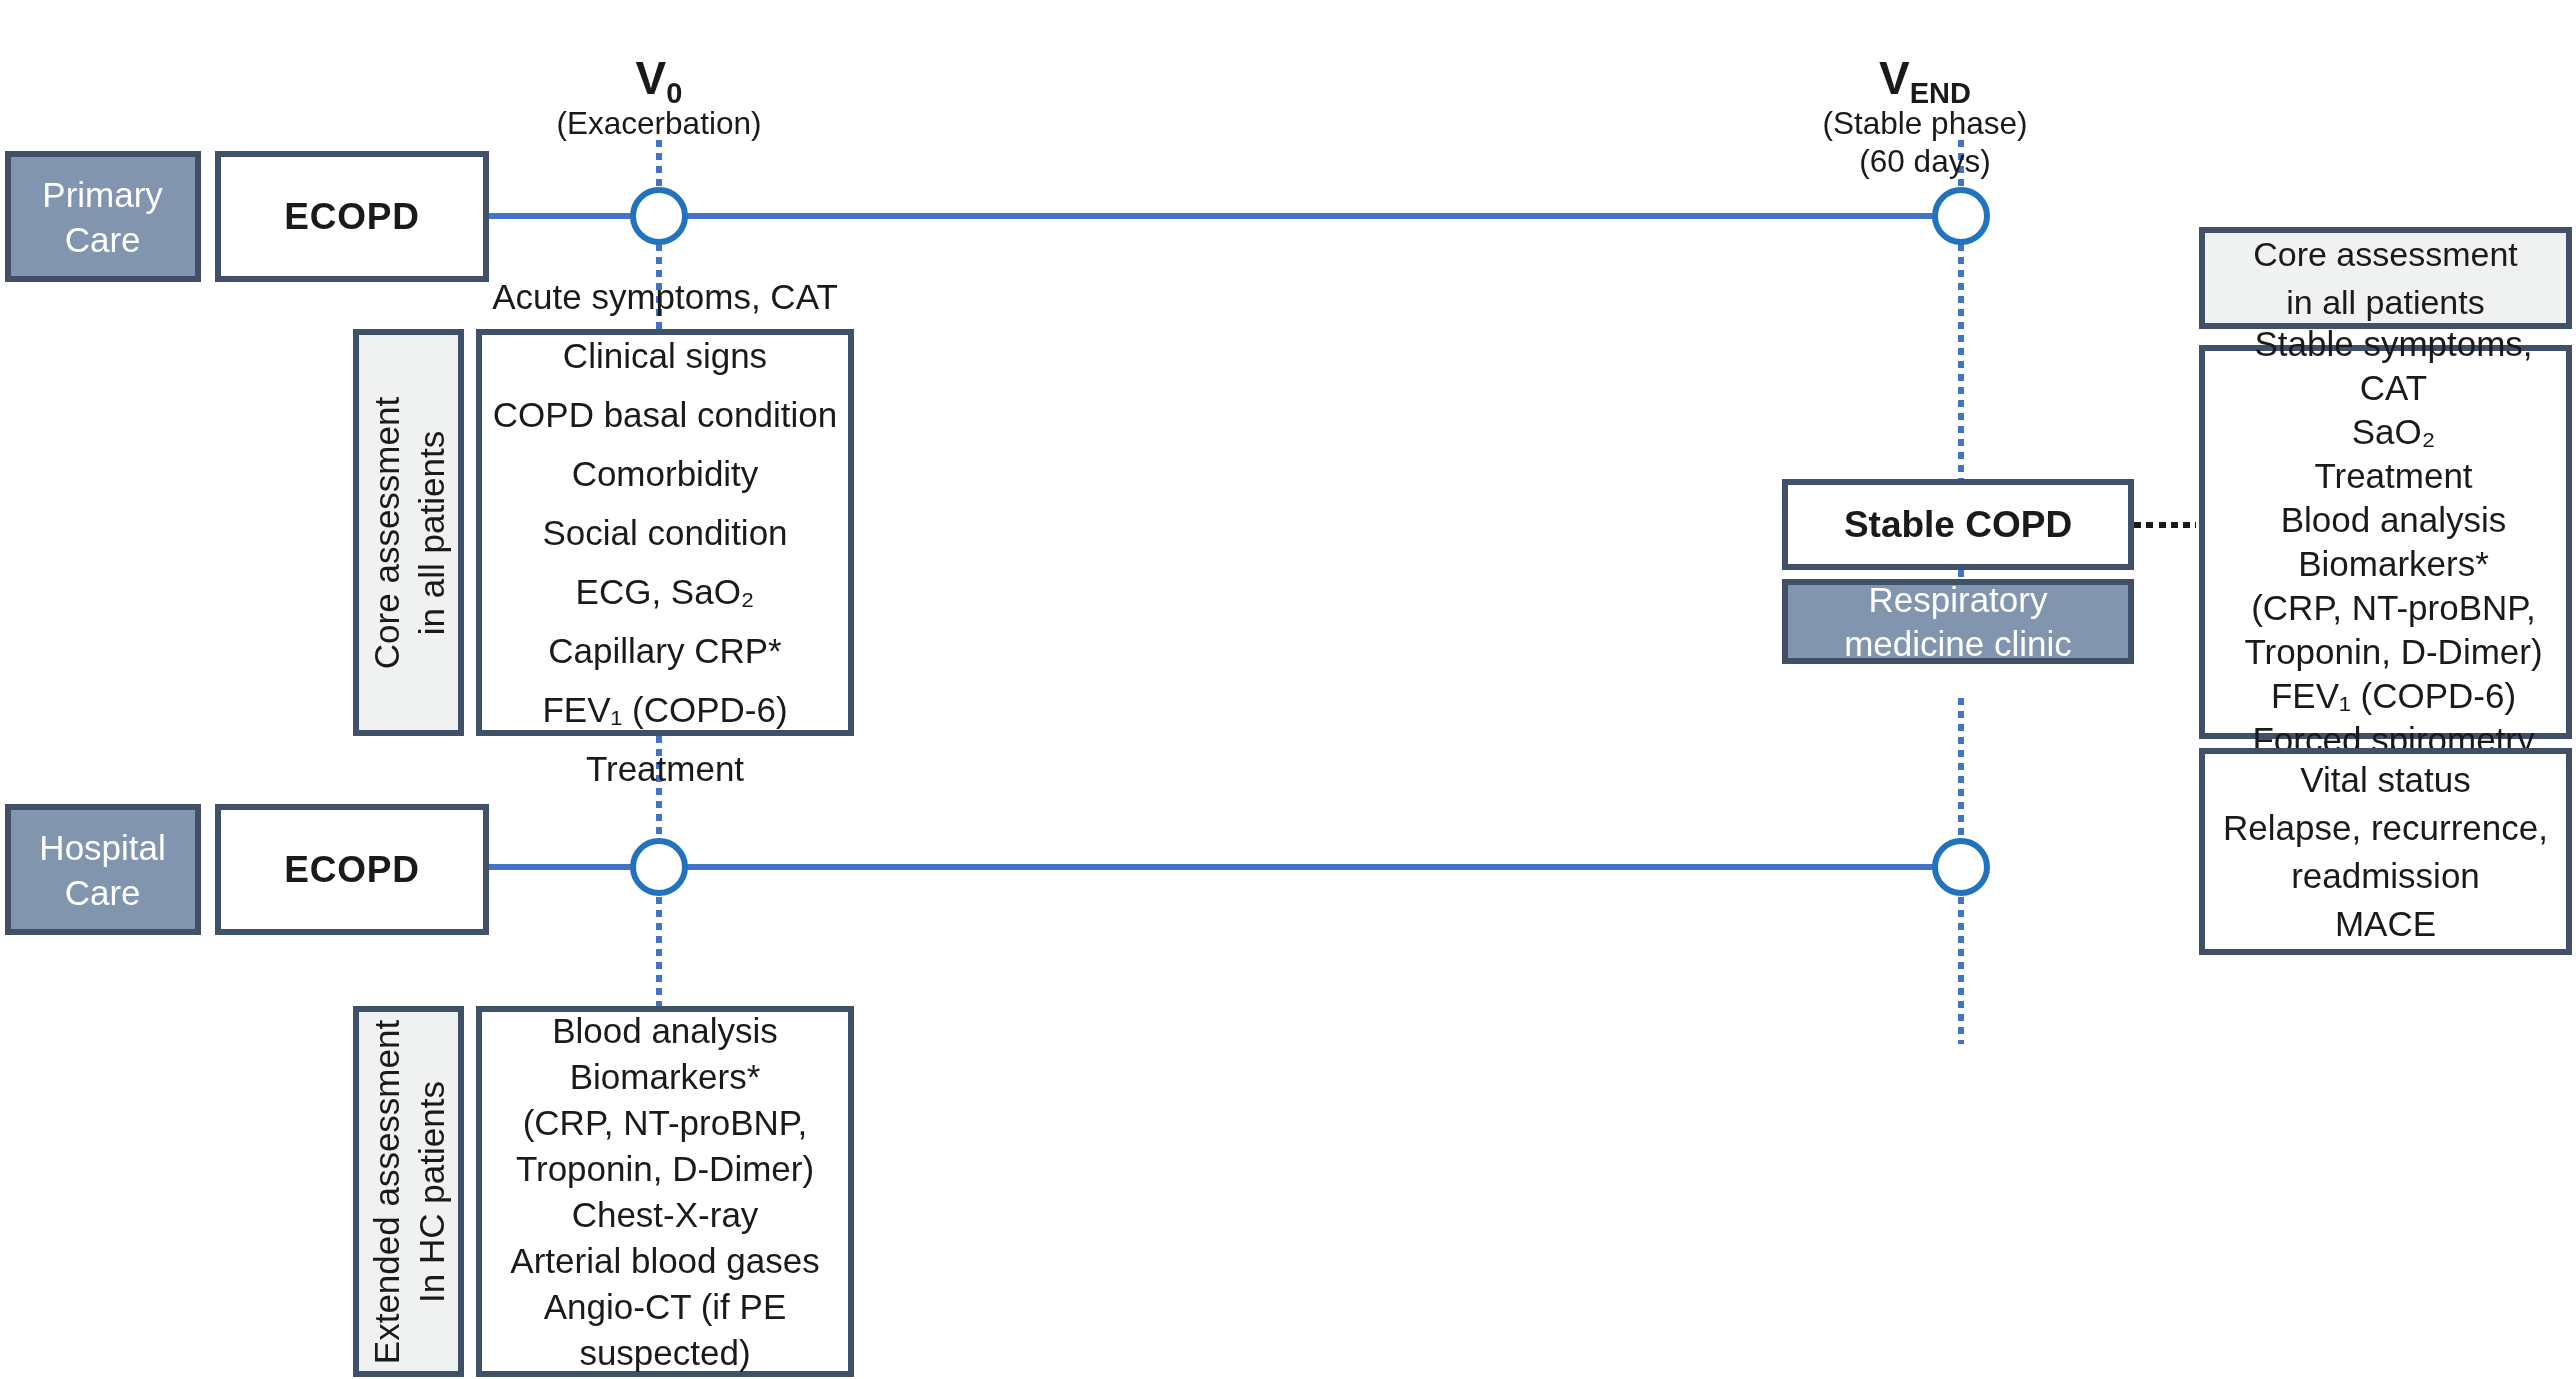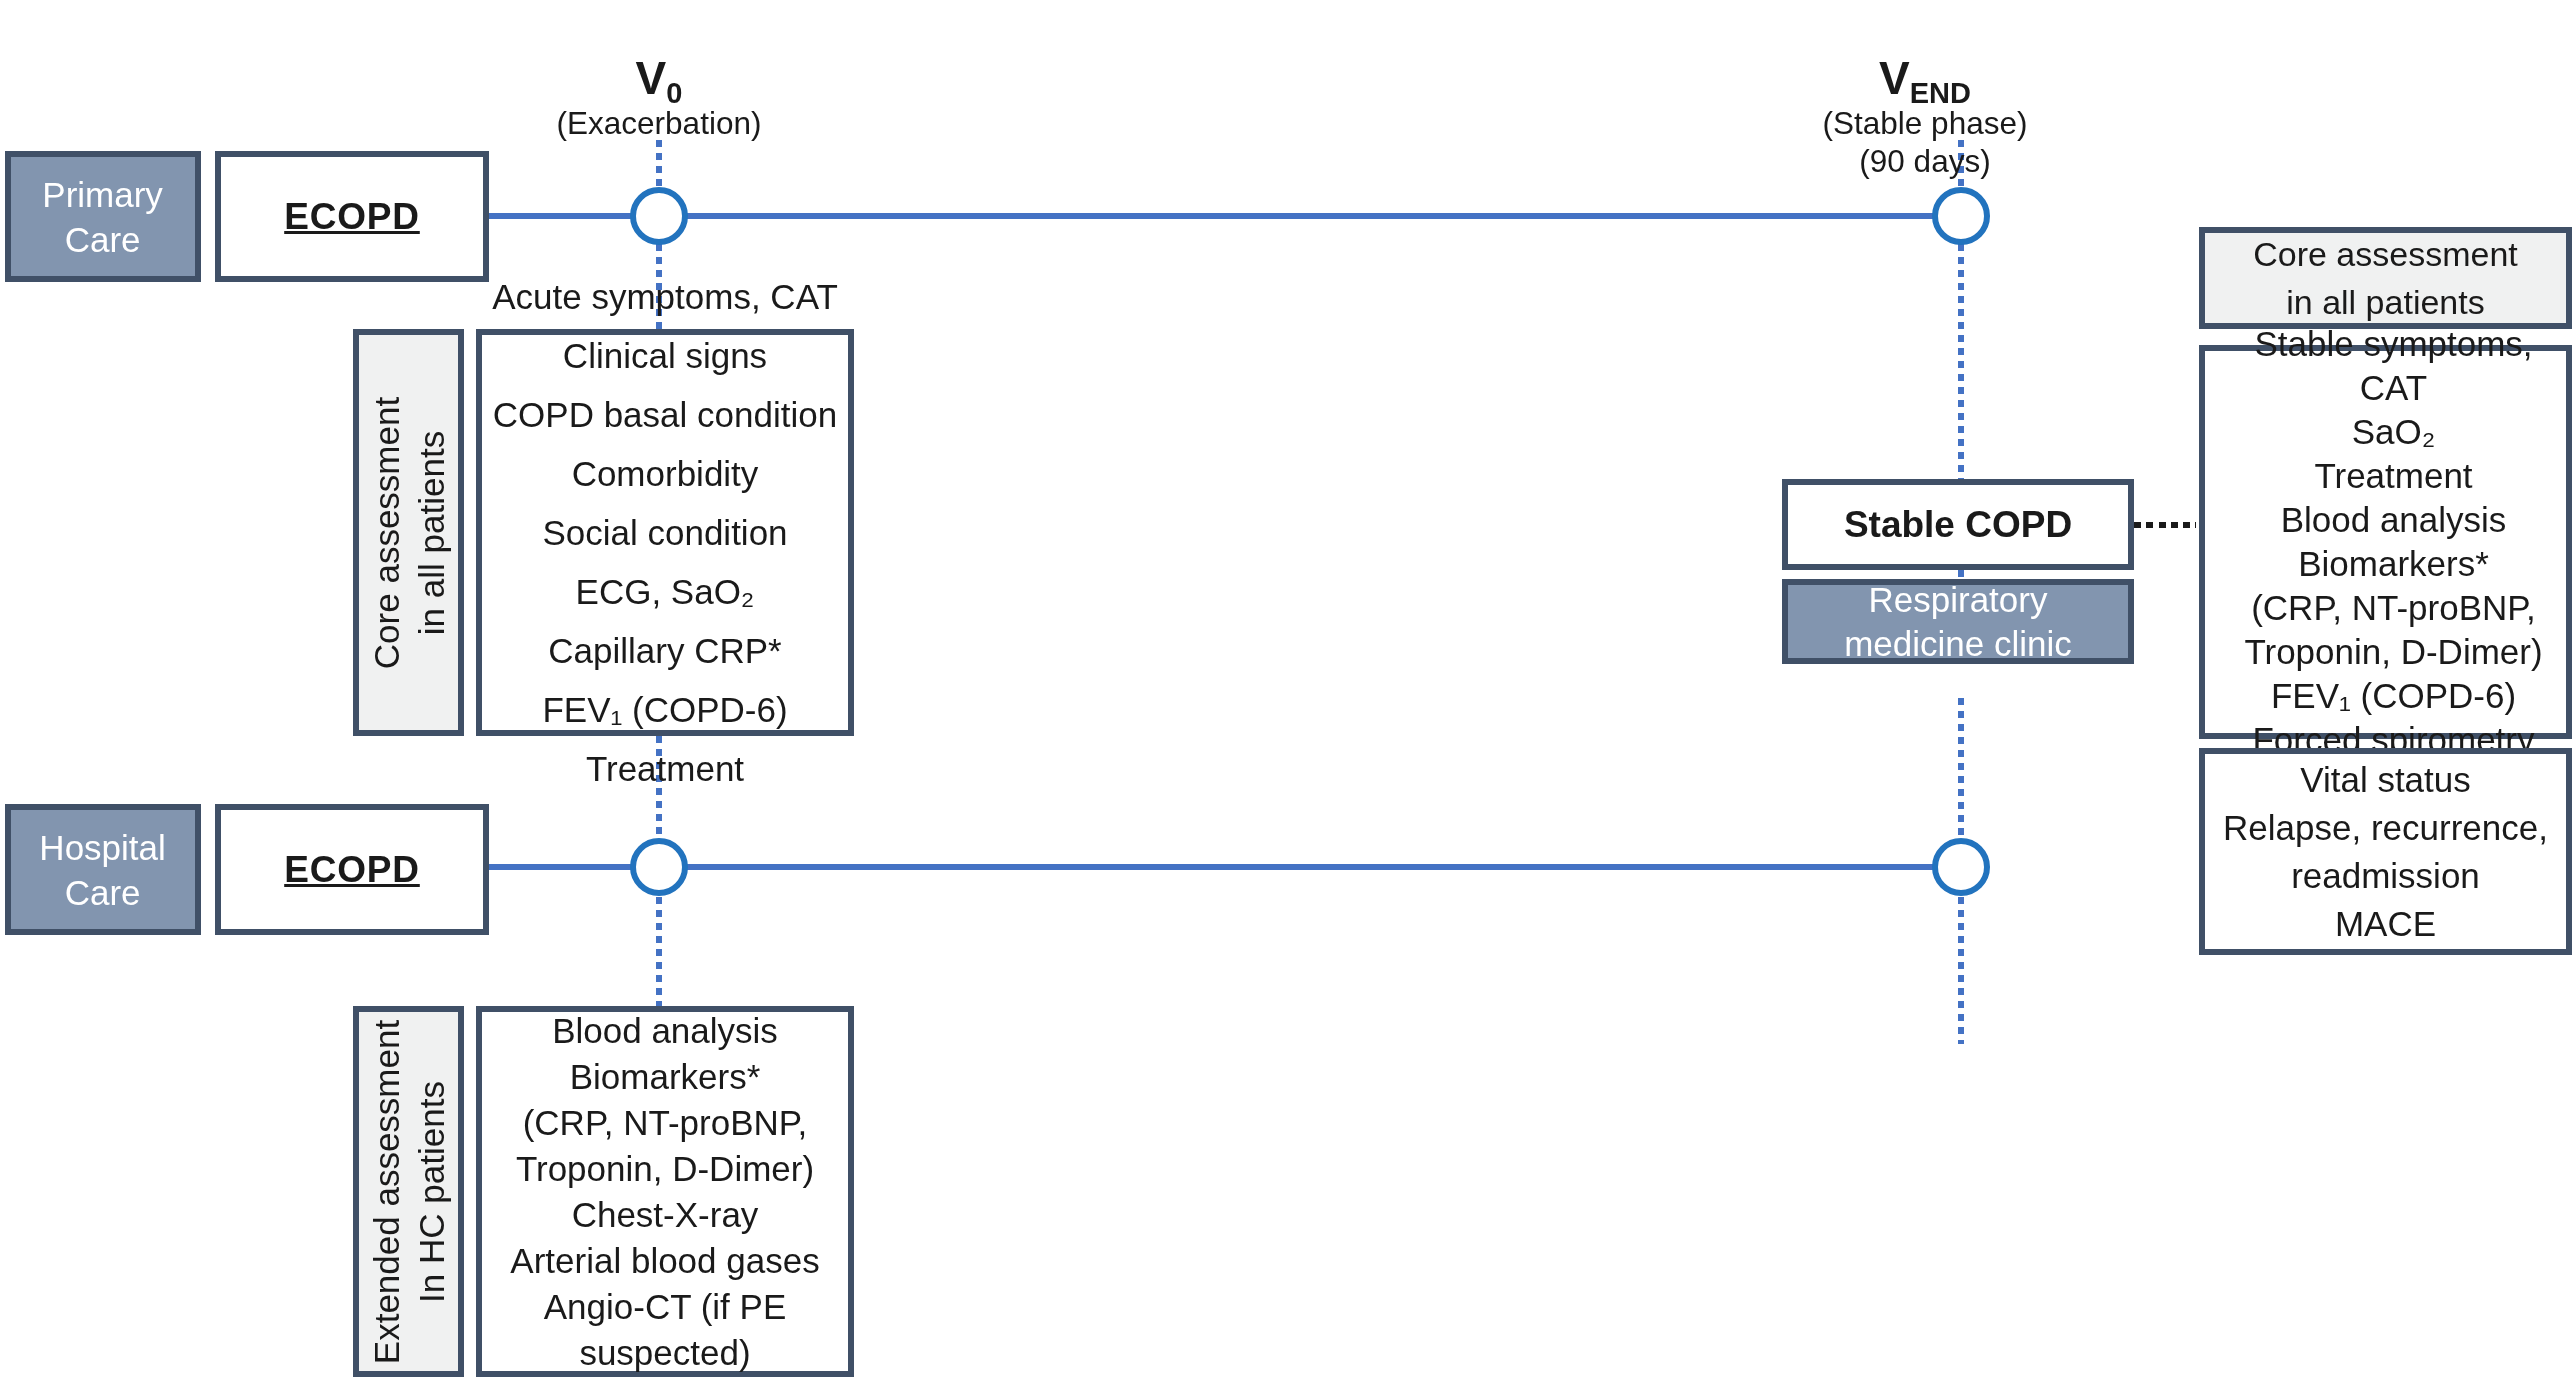--- a/index.html
+++ b/index.html
@@ -17,21 +17,21 @@
   .pre{white-space:pre-line;}
   .hline{height:6.1px;background:#4472C4;z-index:1;}
   .vdots{width:6.1px;background-image:repeating-linear-gradient(to bottom,#4472C4 0 7px,transparent 7px 13px);z-index:1;}
   .hdots-black{height:6.1px;background-image:repeating-linear-gradient(to right,#1A1A1A 0 7px,transparent 7px 12.3px);z-index:1;}
   .circle{width:58px;height:58px;border:6.1px solid #2273BE;border-radius:50%;background:#ffffff;z-index:2;}
   .tp-header{text-align:center;z-index:2;}
   .tp-symbol{font-weight:bold;font-size:46px;line-height:51px;margin-top:42px;}
   .tp-symbol sub{font-size:29px;font-weight:bold;vertical-align:-9.2px;line-height:0;}
   .tp-caption{font-size:31.5px;line-height:38px;}
   .lane-label{font-size:35px;line-height:45px;}
-  .event-label{font-weight:bold;font-size:37px;letter-spacing:0.8px;text-decoration:underline;}
+  .event-label{font-weight:bold;font-size:37px;letter-spacing:0.8px;}
   .list-text{font-size:35px;}
   .lh59{line-height:59px;}
   .lh57{line-height:44px;}
   .lh60{line-height:46px;}
   .lh62{line-height:48px;}
   .side-label-box{overflow:visible;}
   .rot{
     position:absolute;left:50%;top:50%;
     transform:translate(-50%,-50%) rotate(-90deg);
     width:399px;text-align:center;font-size:35px;line-height:45px;white-space:pre-line;
@@ -46,21 +46,21 @@
 
 <div class="canvas">
 
   <div class="abs tp-header" style="left:467px;top:10.8px;width:384px;">
     <div class="tp-symbol"><span>V</span><sub>0</sub></div>
     <div class="tp-caption pre">(Exacerbation)</div>
   </div>
   <div class="abs tp-header" style="left:1733px;top:10.8px;width:384px;">
     <div class="tp-symbol"><span>V</span><sub>END</sub></div>
     <div class="tp-caption pre">(Stable phase)
-(90 days)</div>
+(60 days)</div>
   </div>
 
   <div class="abs hline" style="left:489px;top:213px;width:1472px;"></div>
   <div class="abs hline" style="left:489px;top:864px;width:1472px;"></div>
 
   <div class="abs vdots" style="left:656px;top:140px;height:47px;"></div>
   <div class="abs vdots" style="left:656px;top:244px;height:85px;"></div>
   <div class="abs vdots" style="left:656px;top:736px;height:102px;"></div>
   <div class="abs vdots" style="left:656px;top:897px;height:109px;"></div>
 

